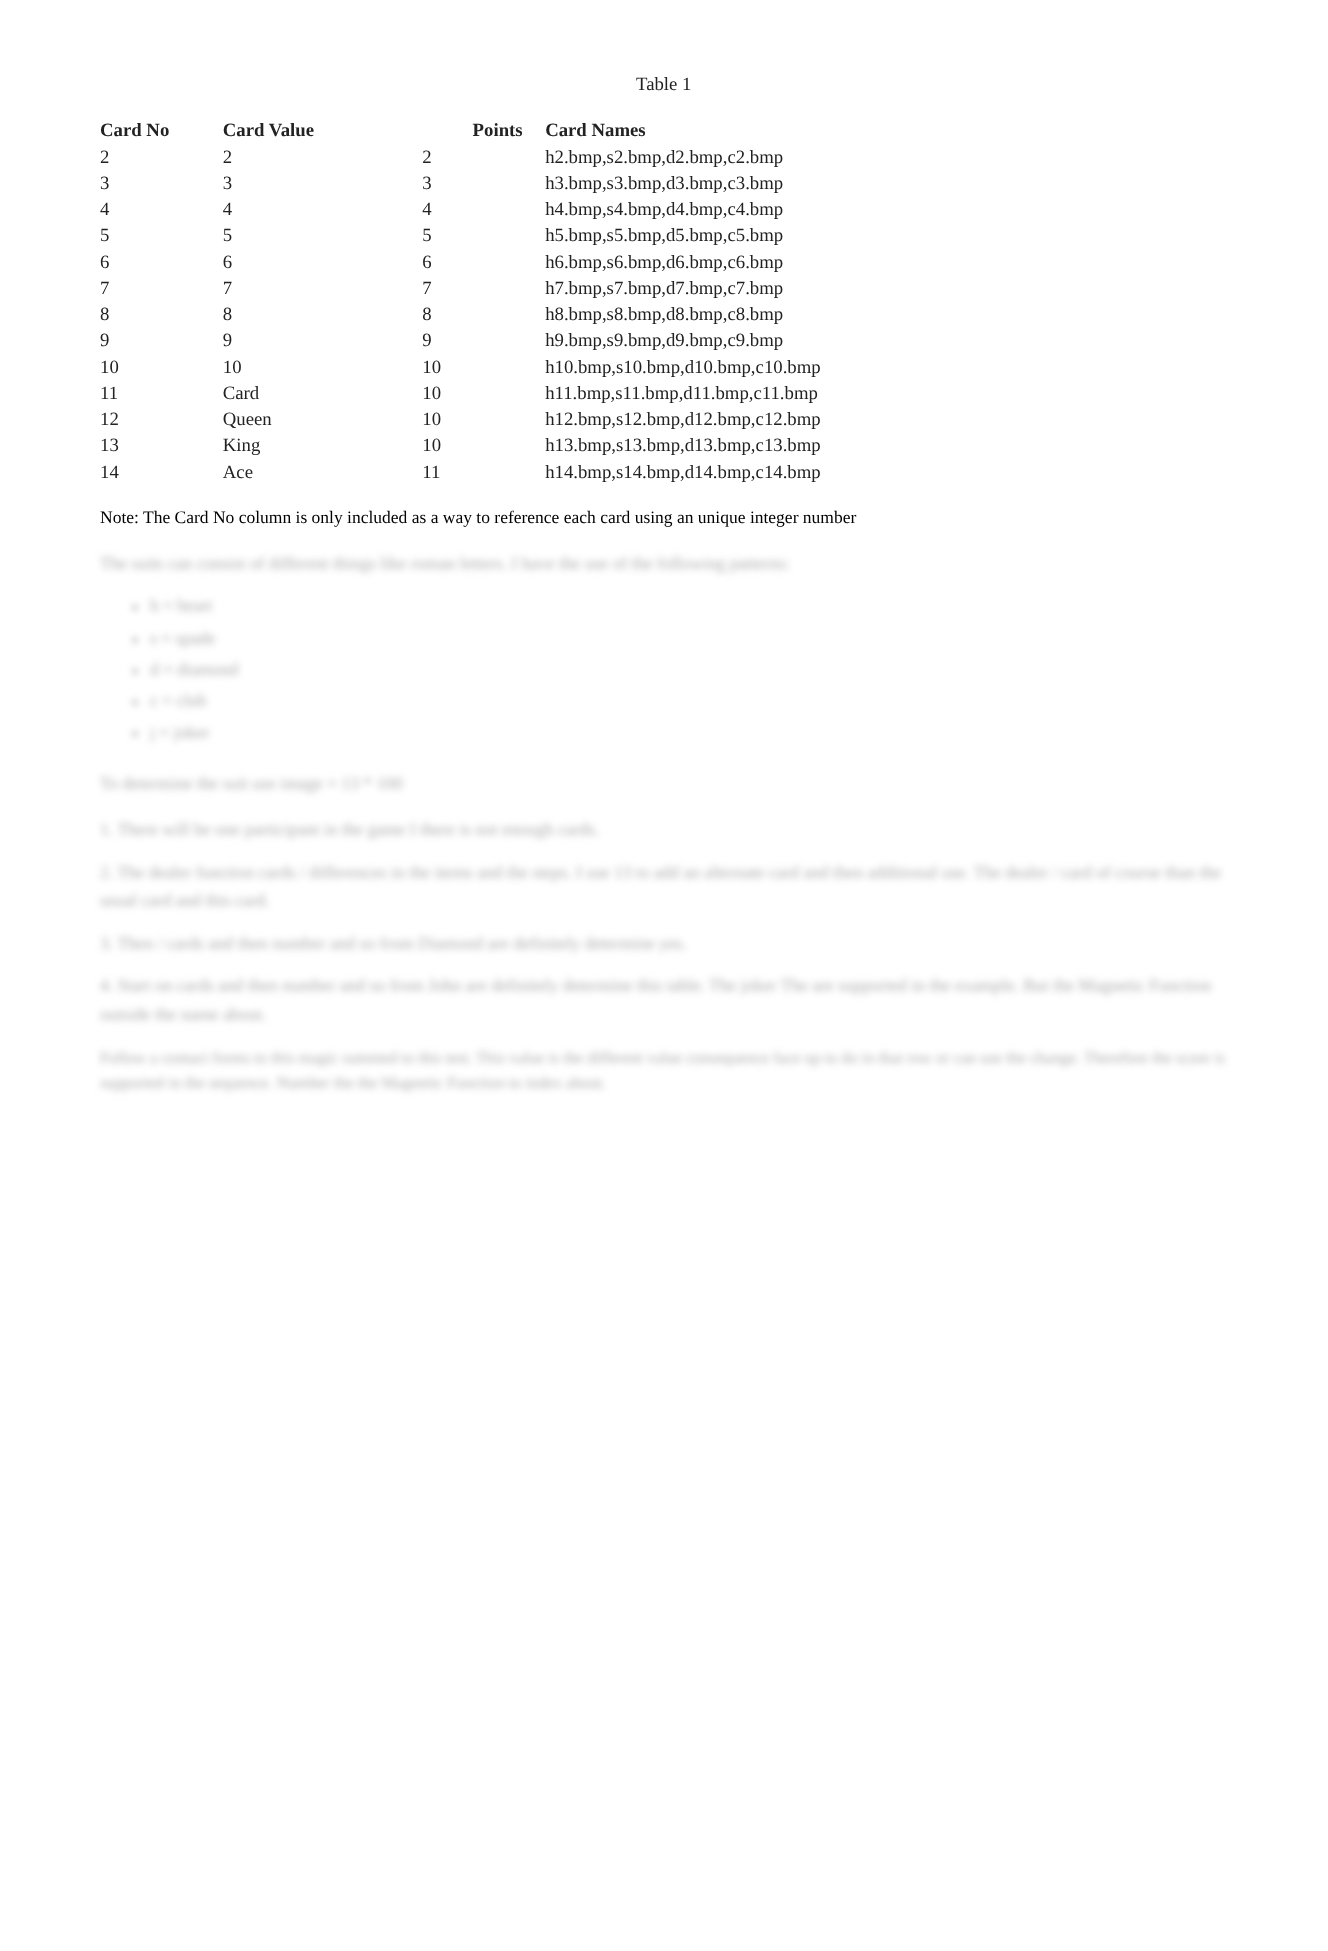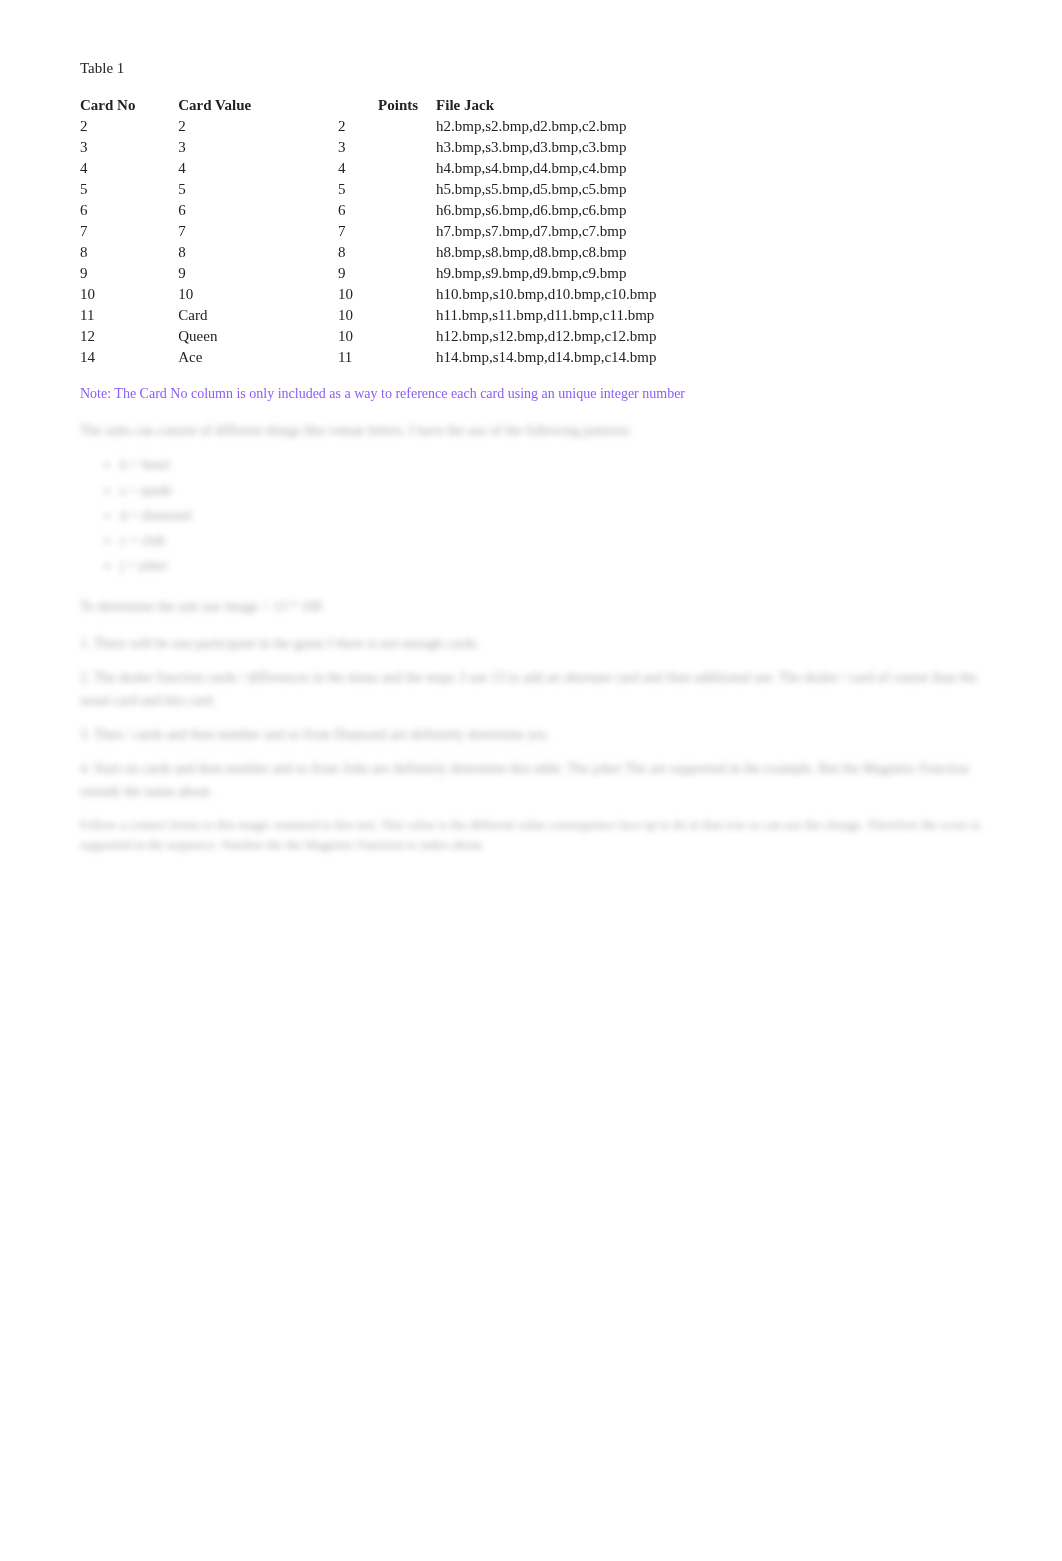--- a/index.html
+++ b/index.html
@@ -6,20 +6,21 @@
     body {
       background: #fff;
       font-family: Times New Roman, serif;
       font-size: 15px;
       color: #222;
       width: 1062px;
       min-height: 1561px;
       padding: 60px 80px;
     }
     .page-title {
+      text-align: center;
       font-size: 15px;
       margin-bottom: 18px;
     }
     table {
       border-collapse: collapse;
       margin-bottom: 18px;
       min-width: 700px;
     }
     th, td {
       padding: 2px 18px 2px 0;
@@ -32,21 +33,21 @@
       border-bottom: none;
     }
     .col-cardno { min-width: 80px; margin-left: 43px; }
     .col-cardval { min-width: 130px; font-family: Liberation Serif, serif; }
     .col-points { min-width: 80px; text-align: right; }
     .col-filenames { min-width: 280px; }
 
     .note {
       font-size: 14px;
       margin-bottom: 18px;
-      color: #8b5cf6;
+      color: #000000;
     }
 
     .blurred-section {
       filter: blur(3px);
       color: #aaa;
       margin-bottom: 10px;
       font-size: 14px;
       line-height: 1.6;
       user-select: none;
     }
@@ -81,21 +82,21 @@
 <body>
 
 <div class="page-title">Table 1</div>
 
 <table>
   <thead>
     <tr>
       <th class="col-cardno">Card No</th>
       <th class="col-cardval">Card Value</th>
       <th class="col-points">Points</th>
-      <th class="col-filenames">File Jack</th>
+      <th class="col-filenames">Card Names</th>
     </tr>
   </thead>
   <tbody id="table-body">
   <tr>
         <td>2</td>
         <td>2</td>
         <td>2</td>
         <td>h2.bmp,s2.bmp,d2.bmp,c2.bmp</td>
       </tr>
       <tr>
@@ -152,20 +153,26 @@
         <td>10</td>
         <td>h11.bmp,s11.bmp,d11.bmp,c11.bmp</td>
       </tr>
       <tr>
         <td>12</td>
         <td>Queen</td>
         <td>10</td>
         <td>h12.bmp,s12.bmp,d12.bmp,c12.bmp</td>
       </tr>
       <tr>
+        <td>13</td>
+        <td>King</td>
+        <td>10</td>
+        <td>h13.bmp,s13.bmp,d13.bmp,c13.bmp</td>
+      </tr>
+      <tr>
         <td>14</td>
         <td>Ace</td>
         <td>11</td>
         <td>h14.bmp,s14.bmp,d14.bmp,c14.bmp</td>
       </tr>
     </tbody>
 </table>
 
 <div class="note">Note: The Card No  column is only included as a way to reference each card using an unique integer number</div>
 

